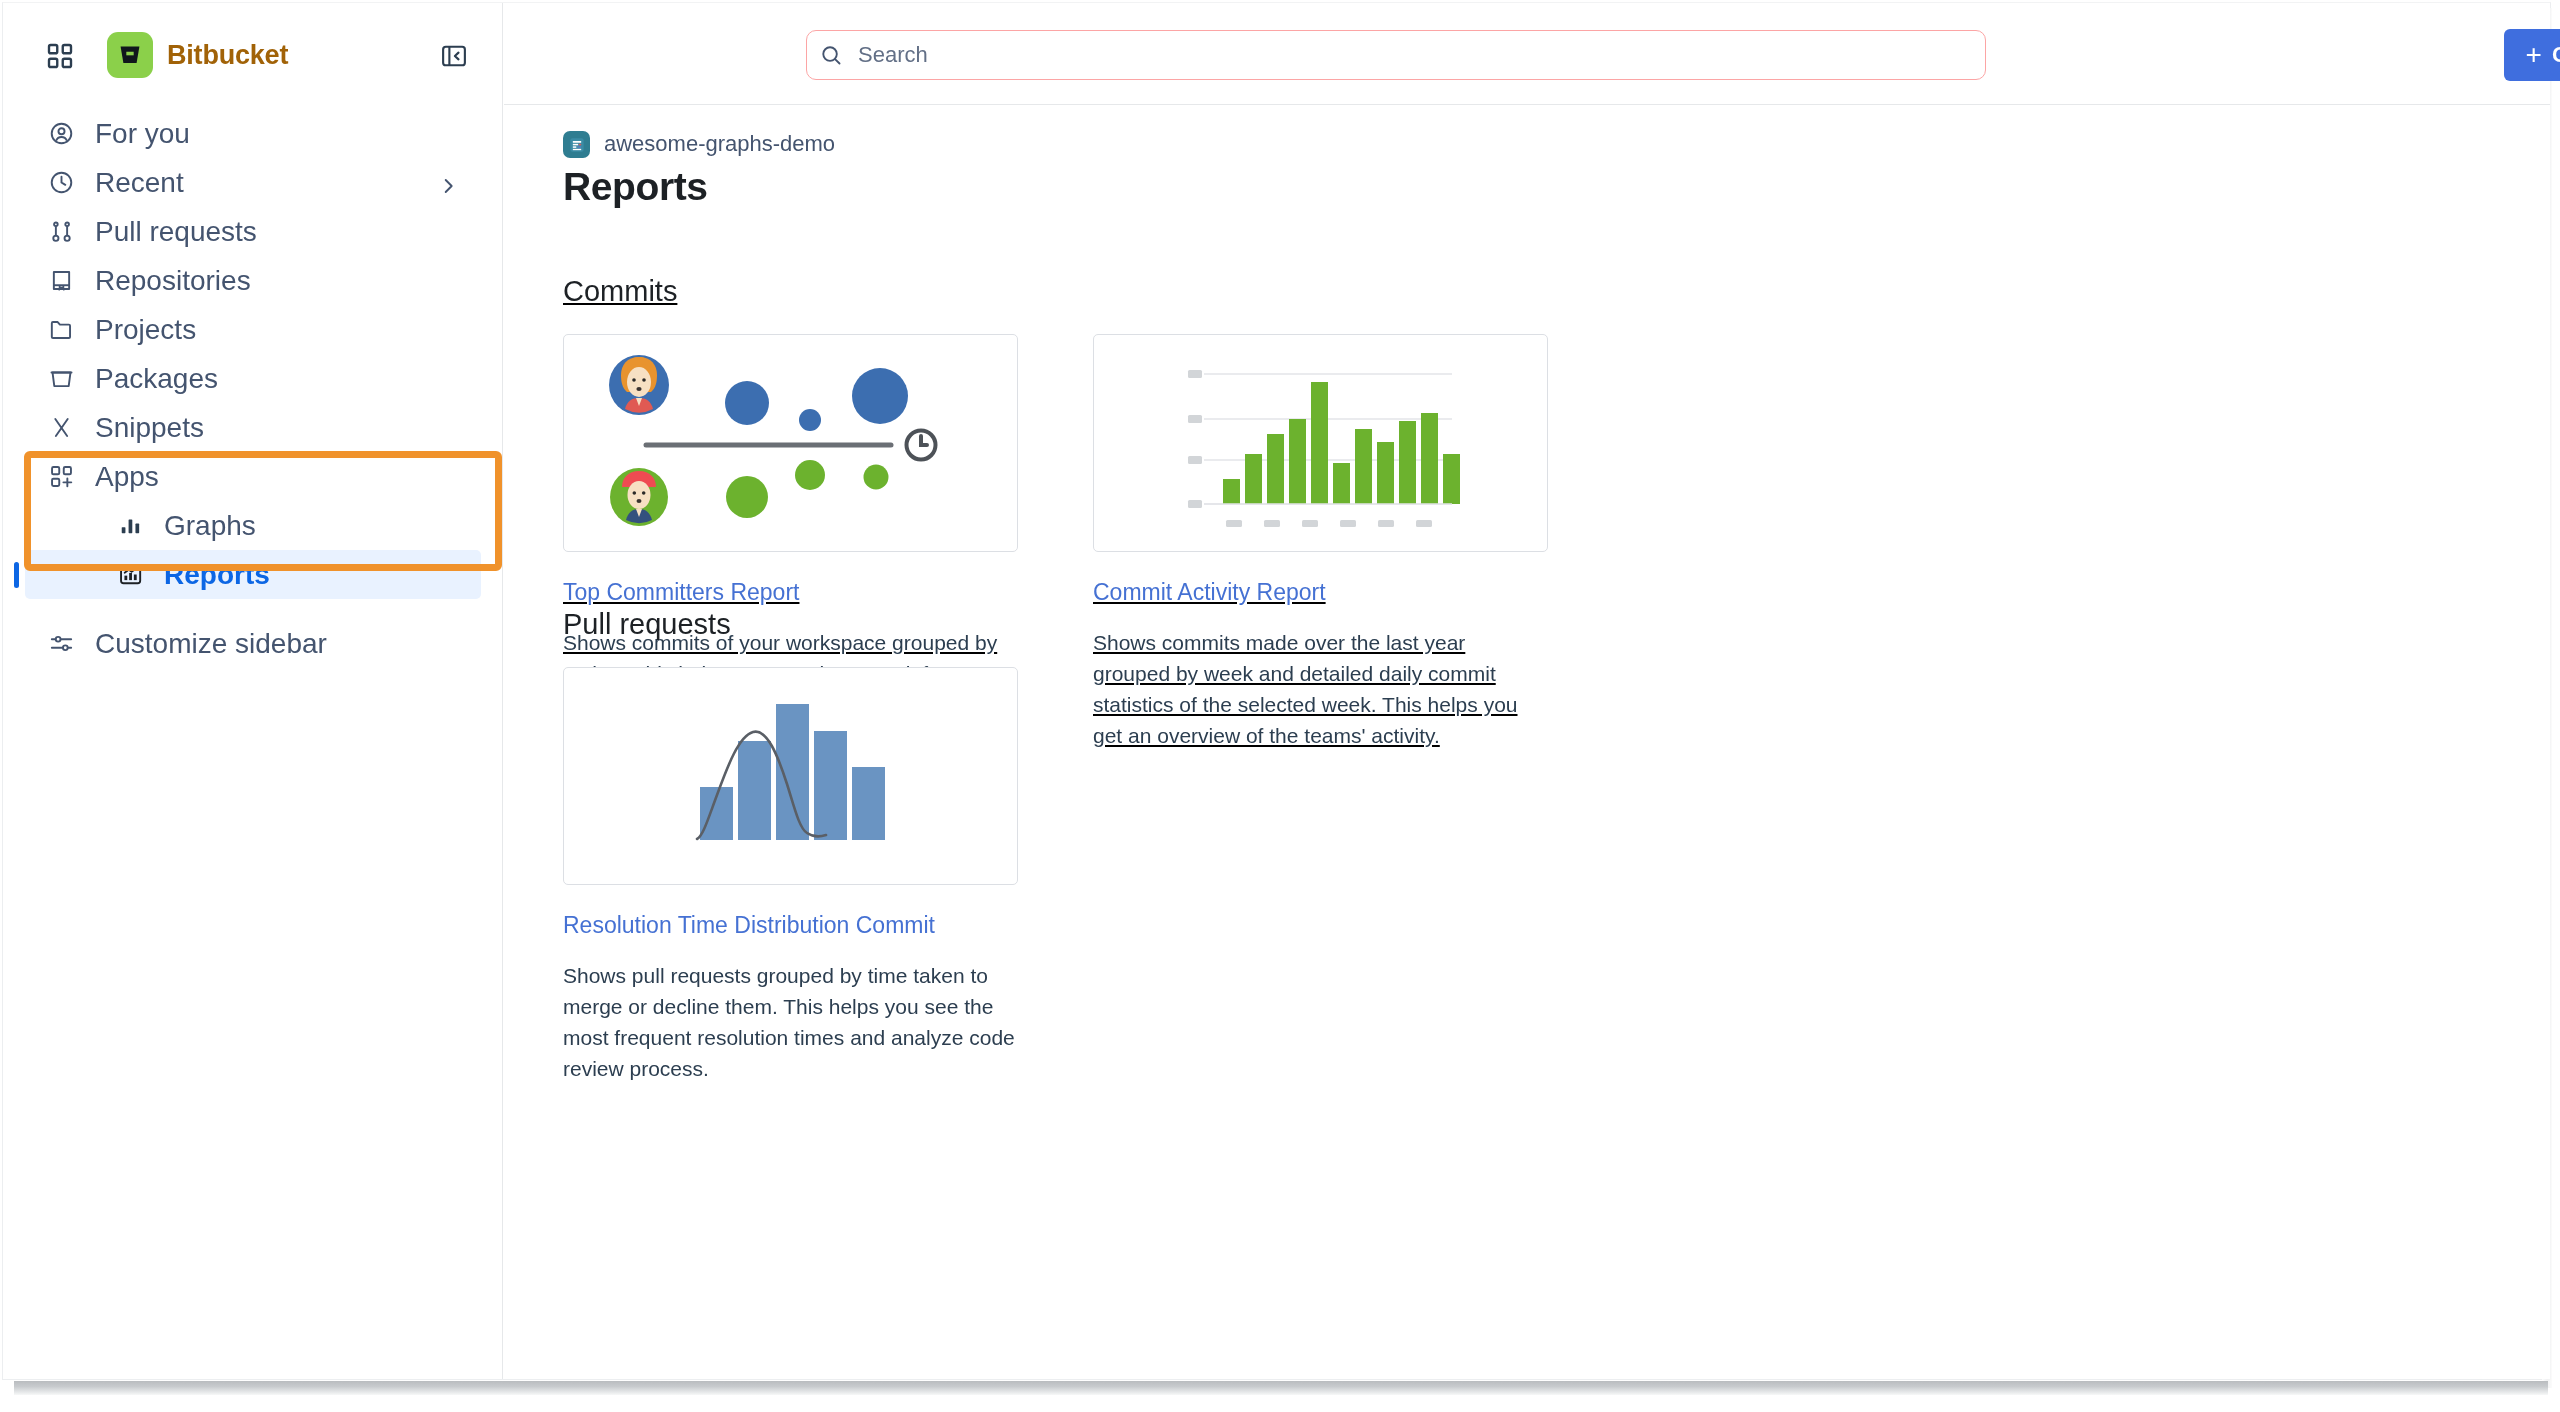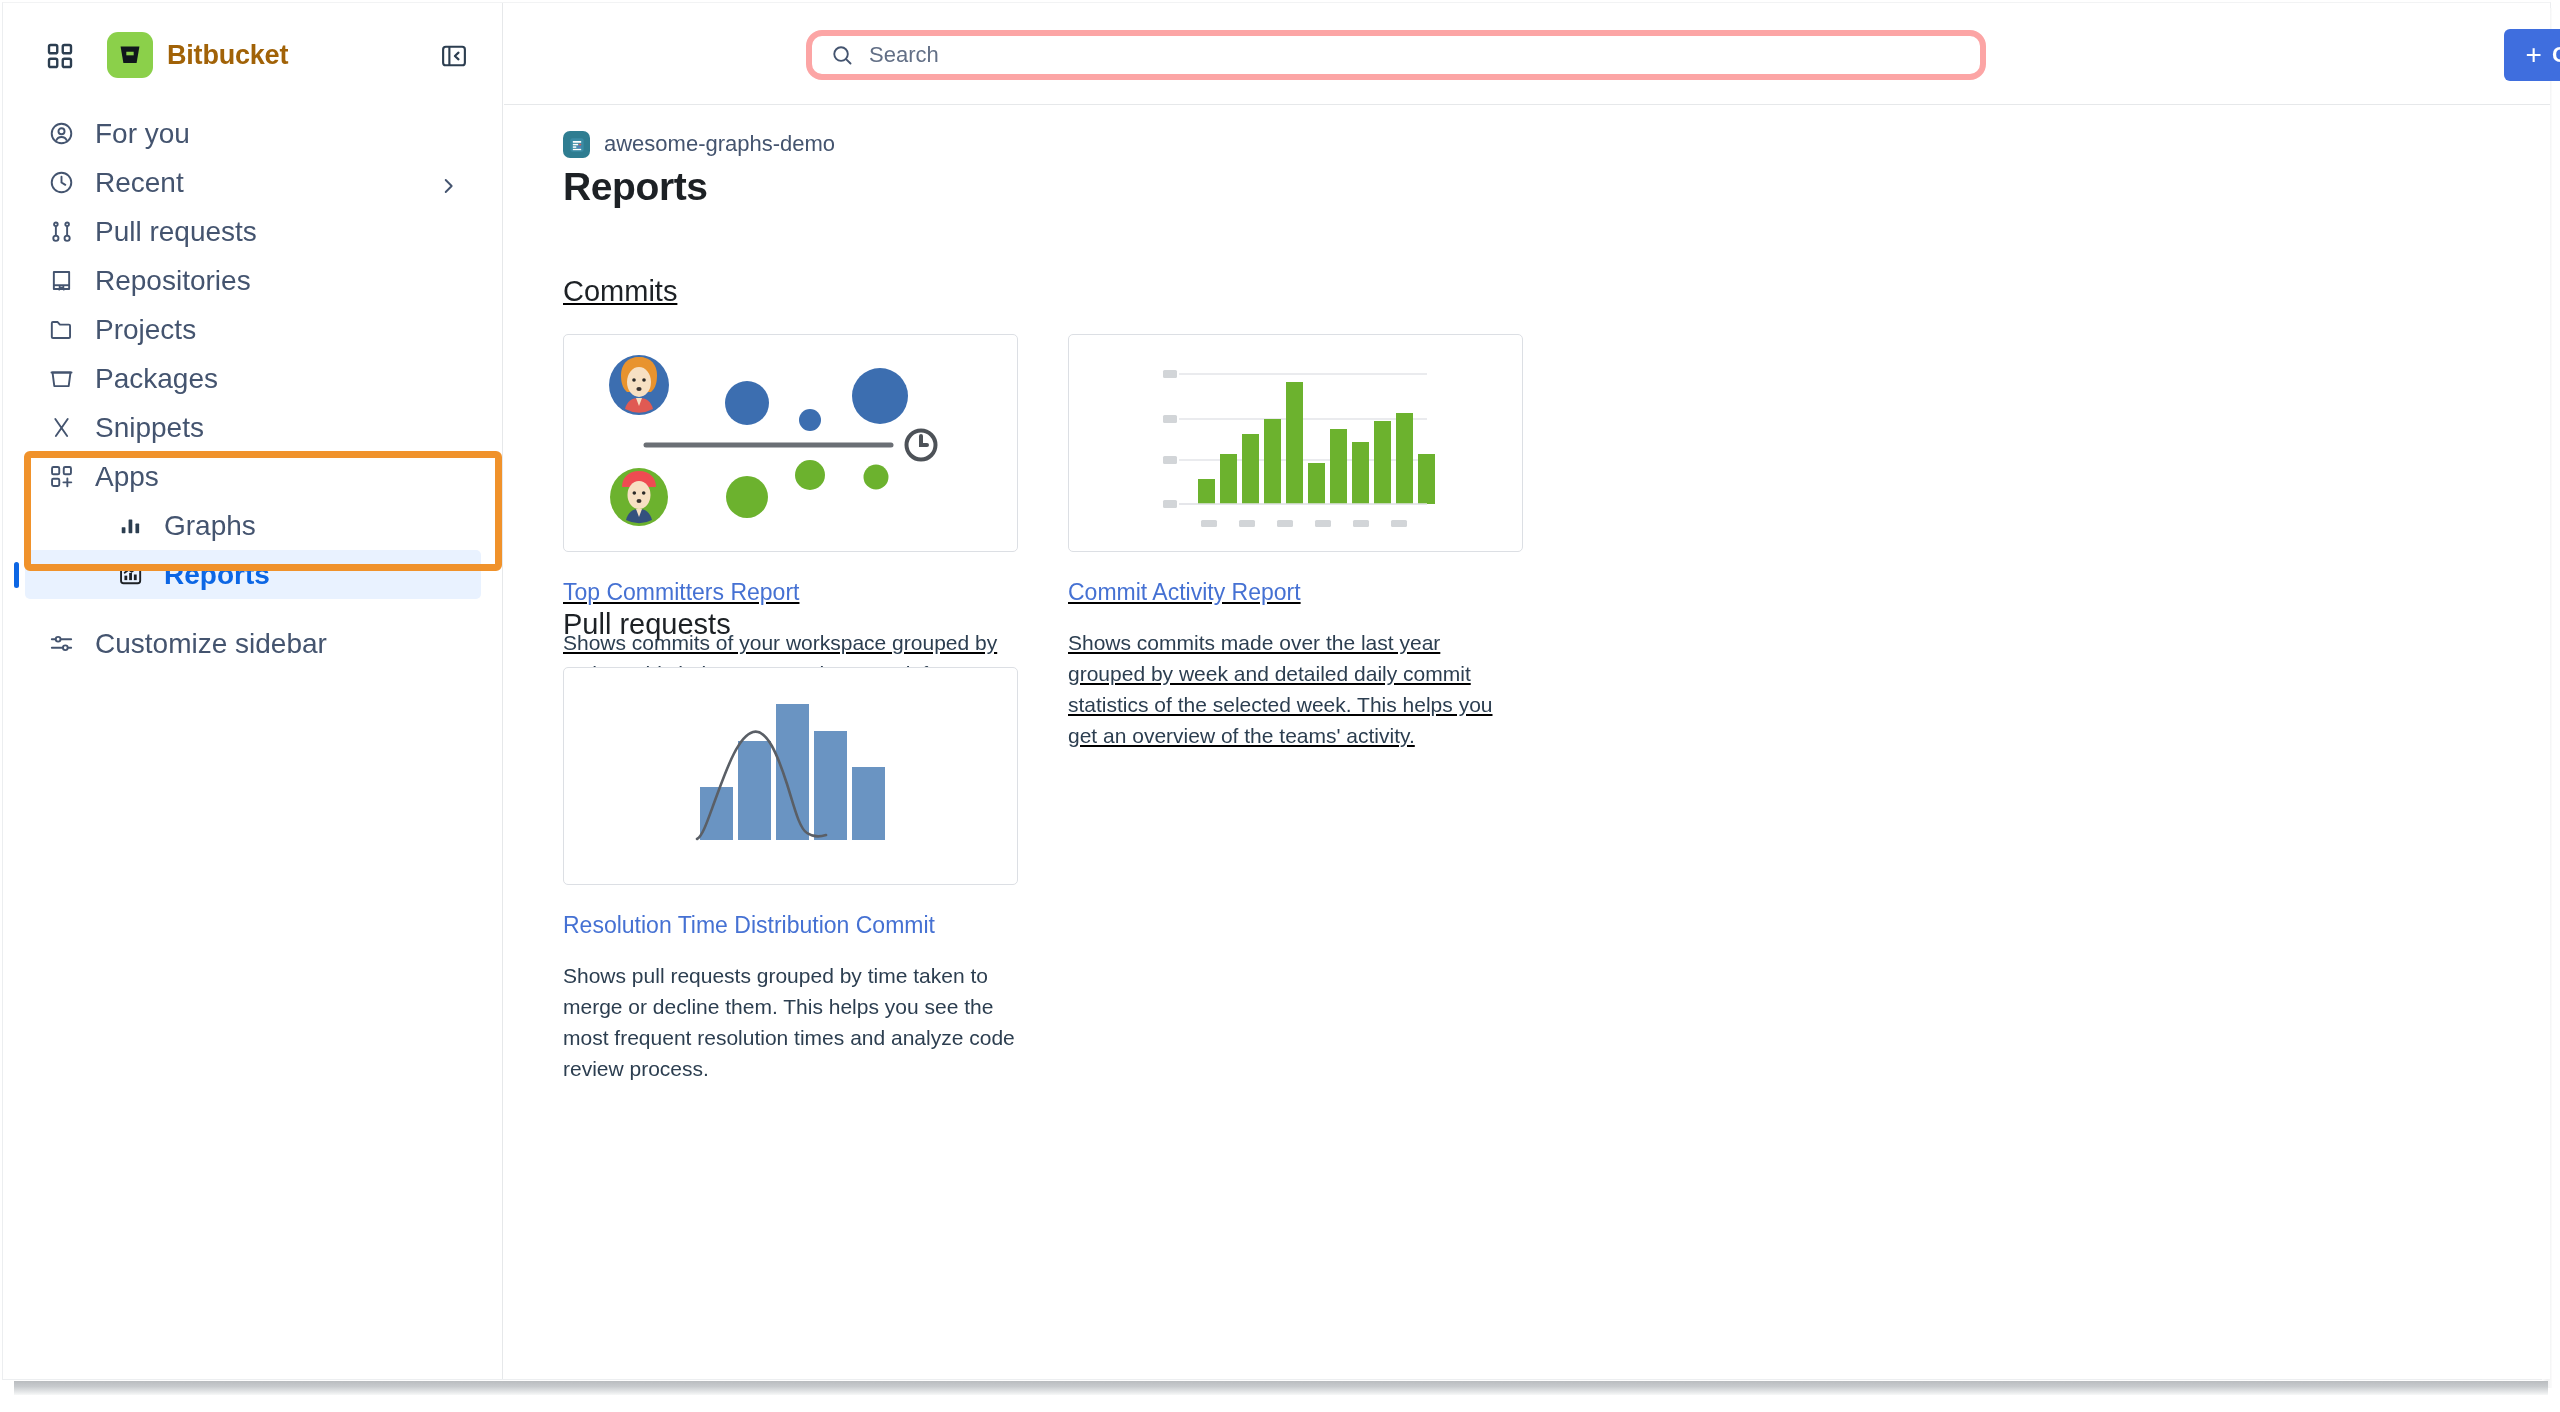--- a/index.html
+++ b/index.html
@@ -128,25 +128,25 @@
     position: absolute;
     left: 504px; top: 3px;
     width: 2046px; height: 102px;
     border-bottom: 1px solid #e6e8ea;
     background: #ffffff;
   }
   #search-box {
     position: absolute;
     left: 302px; top: 27px;
     width: 1180px; height: 50px;
-    border: 6px solid #fca5a5;
-    border-radius: 16px;
+    border: 1px solid #fca5a5;
+    border-radius: 10px;
     background: #ffffff;
     display: flex; align-items: center;
-    padding-left: 18px;
+    padding-left: 12px;
     cursor: text;
   }
   #search-box .s-ico { width: 25px; height: 25px; margin-right: 14px; flex: 0 0 25px; }
   #search-input {
     border: none; outline: none; background: transparent;
     font-family: "Liberation Sans", sans-serif;
     font-size: 22px; color: #44546f;
     width: 1080px; height: 30px;
   }
   #search-input::placeholder { color: #626f86; opacity: 1; }
@@ -191,21 +191,21 @@
     position: absolute; left: 59px; top: 60px;
     font-size: 39px; font-weight: bold; color: #1d2125;
     letter-spacing: -.4px;
   }
 
   .section { position: absolute; left: 59px; }
   .section-title {
     font-size: 29px; color: #1d2125; font-weight: normal;
     margin-bottom: 26px;
   }
-  .cards { display: flex; gap: 50px; }
+  .cards { display: flex; gap: 75px; }
   .card { width: 455px; }
   .thumb {
     width: 455px; height: 218px;
     border: 1px solid #dcdfe4;
     border-radius: 5px;
     background: #ffffff;
     overflow: hidden;
     cursor: pointer;
     position: relative;
   }

